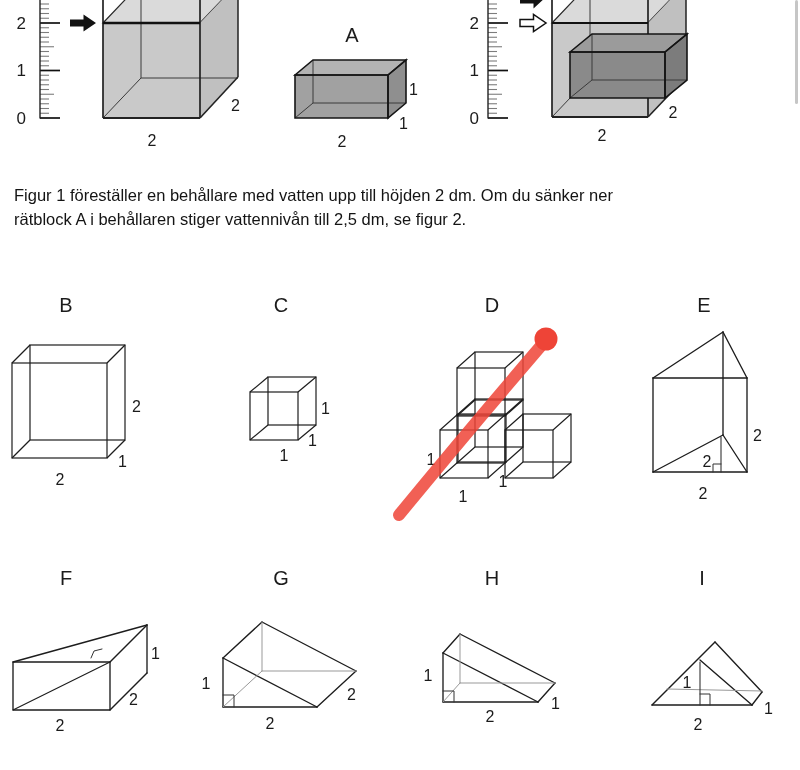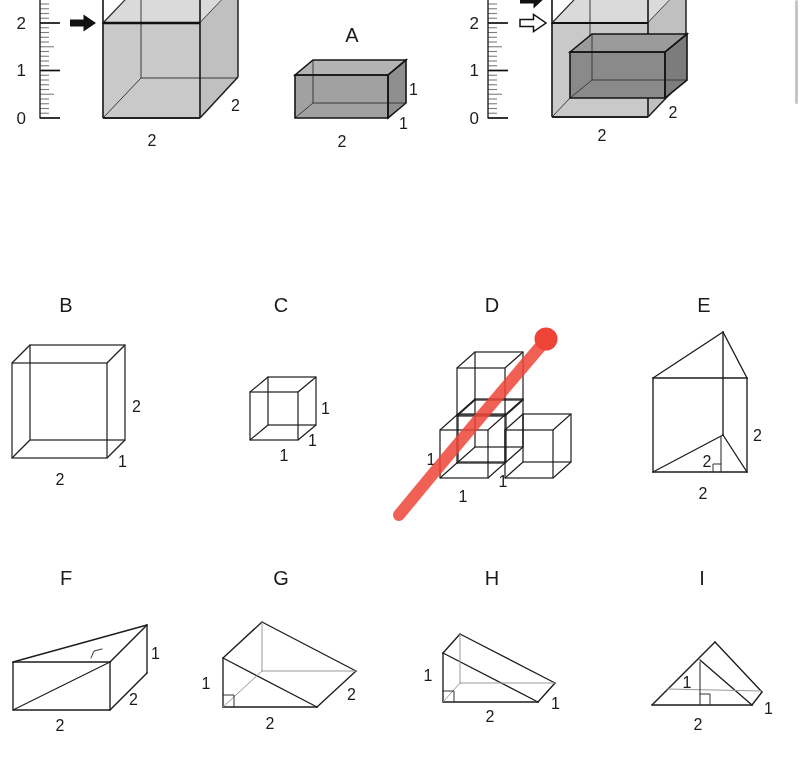--- a/index.html
+++ b/index.html
@@ -320,16 +320,18 @@
         <line x1="700" y1="662" x2="700" y2="705" stroke-width="1.1" stroke="#333"></line>
         <polyline points="700,694 710,694 710,705" stroke-width="1" stroke="#333"></polyline>
       </g>
       <text class="dim" x="687" y="688" text-anchor="middle">1</text>
       <text class="dim" x="698" y="730" text-anchor="middle">2</text>
       <text class="dim" x="764" y="714">1</text>
     </g>
   </svg>
 
   <div class="para">
+    <div>Figur 1 föreställer en behållare med vatten upp till höjden 2 dm. Om du sänker ner</div>
+    <div>rätblock A i behållaren stiger vattennivån till 2,5 dm, se figur 2.</div>
   </div>
 
   <div class="scrollbar"></div>
 </div>
 
 </body></html>

